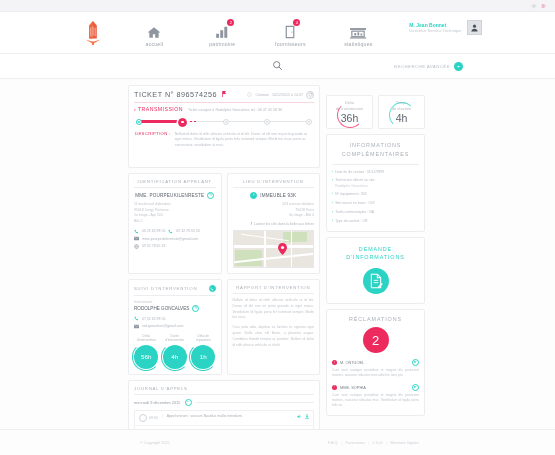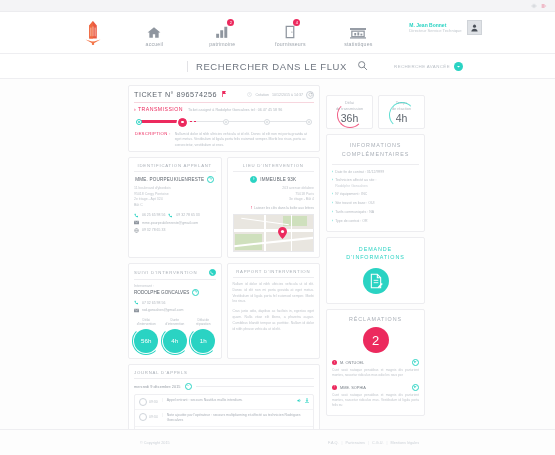--- a/index.html
+++ b/index.html
@@ -74,21 +74,21 @@
 
   
   .body { display: flex; gap: 6px; padding: 6px 128px 0 128px; }
   .colmain { width: 192px; display: flex; flex-direction: column; gap: 5px; }
   .colside { width: 99px; display: flex; flex-direction: column; gap: 5px; }
   .card {
     background: #fff; border: 1px solid #ededf0; border-radius: 2px;
   }
 
   
-  .ticketcard { padding: 4px 5px 3px 5px; }
+  .ticketcard { padding: 4px 5px 19px 5px; }
   .trow1 { display: flex; align-items: center; justify-content: space-between; }
   .tnum { font-size: 7.2px; color: #5d646d; letter-spacing: .5px; }
   .tnum b { font-weight: normal; }
   .tflag { display: inline-block; margin-left: 3px; }
   .tcreate { display: flex; align-items: center; gap: 3px; font-size: 3.6px; color: #b4bac1; }
   .circ-ico {
     width: 8px; height: 8px; border-radius: 50%; border: 1px solid #cfd4da;
     display: inline-flex; align-items: center; justify-content: center;
   }
   .hr-pink { height: 1px; background: #f7d6de; margin: 3px 0 3px 0; }
@@ -342,21 +342,20 @@
               <circle cx="10" cy="7" r="3.4"></circle>
               <path d="M3 19c0-4 3.2-6.4 7-6.4s7 2.4 7 6.4z"></path>
             </svg>
         </div>
       </div>
     </div>
   </div>
 
   <div class="searchbar">
     <div class="searchinner">
-      <span class="searchtext">RECHERCHER DANS LE FLUX</span>
       <span>
         <svg width="11" height="11" viewBox="0 0 20 20" fill="none" stroke="#6f7680" stroke-width="1.6">
             <circle cx="8.5" cy="8.5" r="5.6"></circle>
             <path d="M12.8 12.8 L18 18"></path>
           </svg>
       </span>
     </div>
     <div class="advsearch">
       <span class="al">RECHERCHE AVANCÉE</span>
       <span class="teal-dot">

